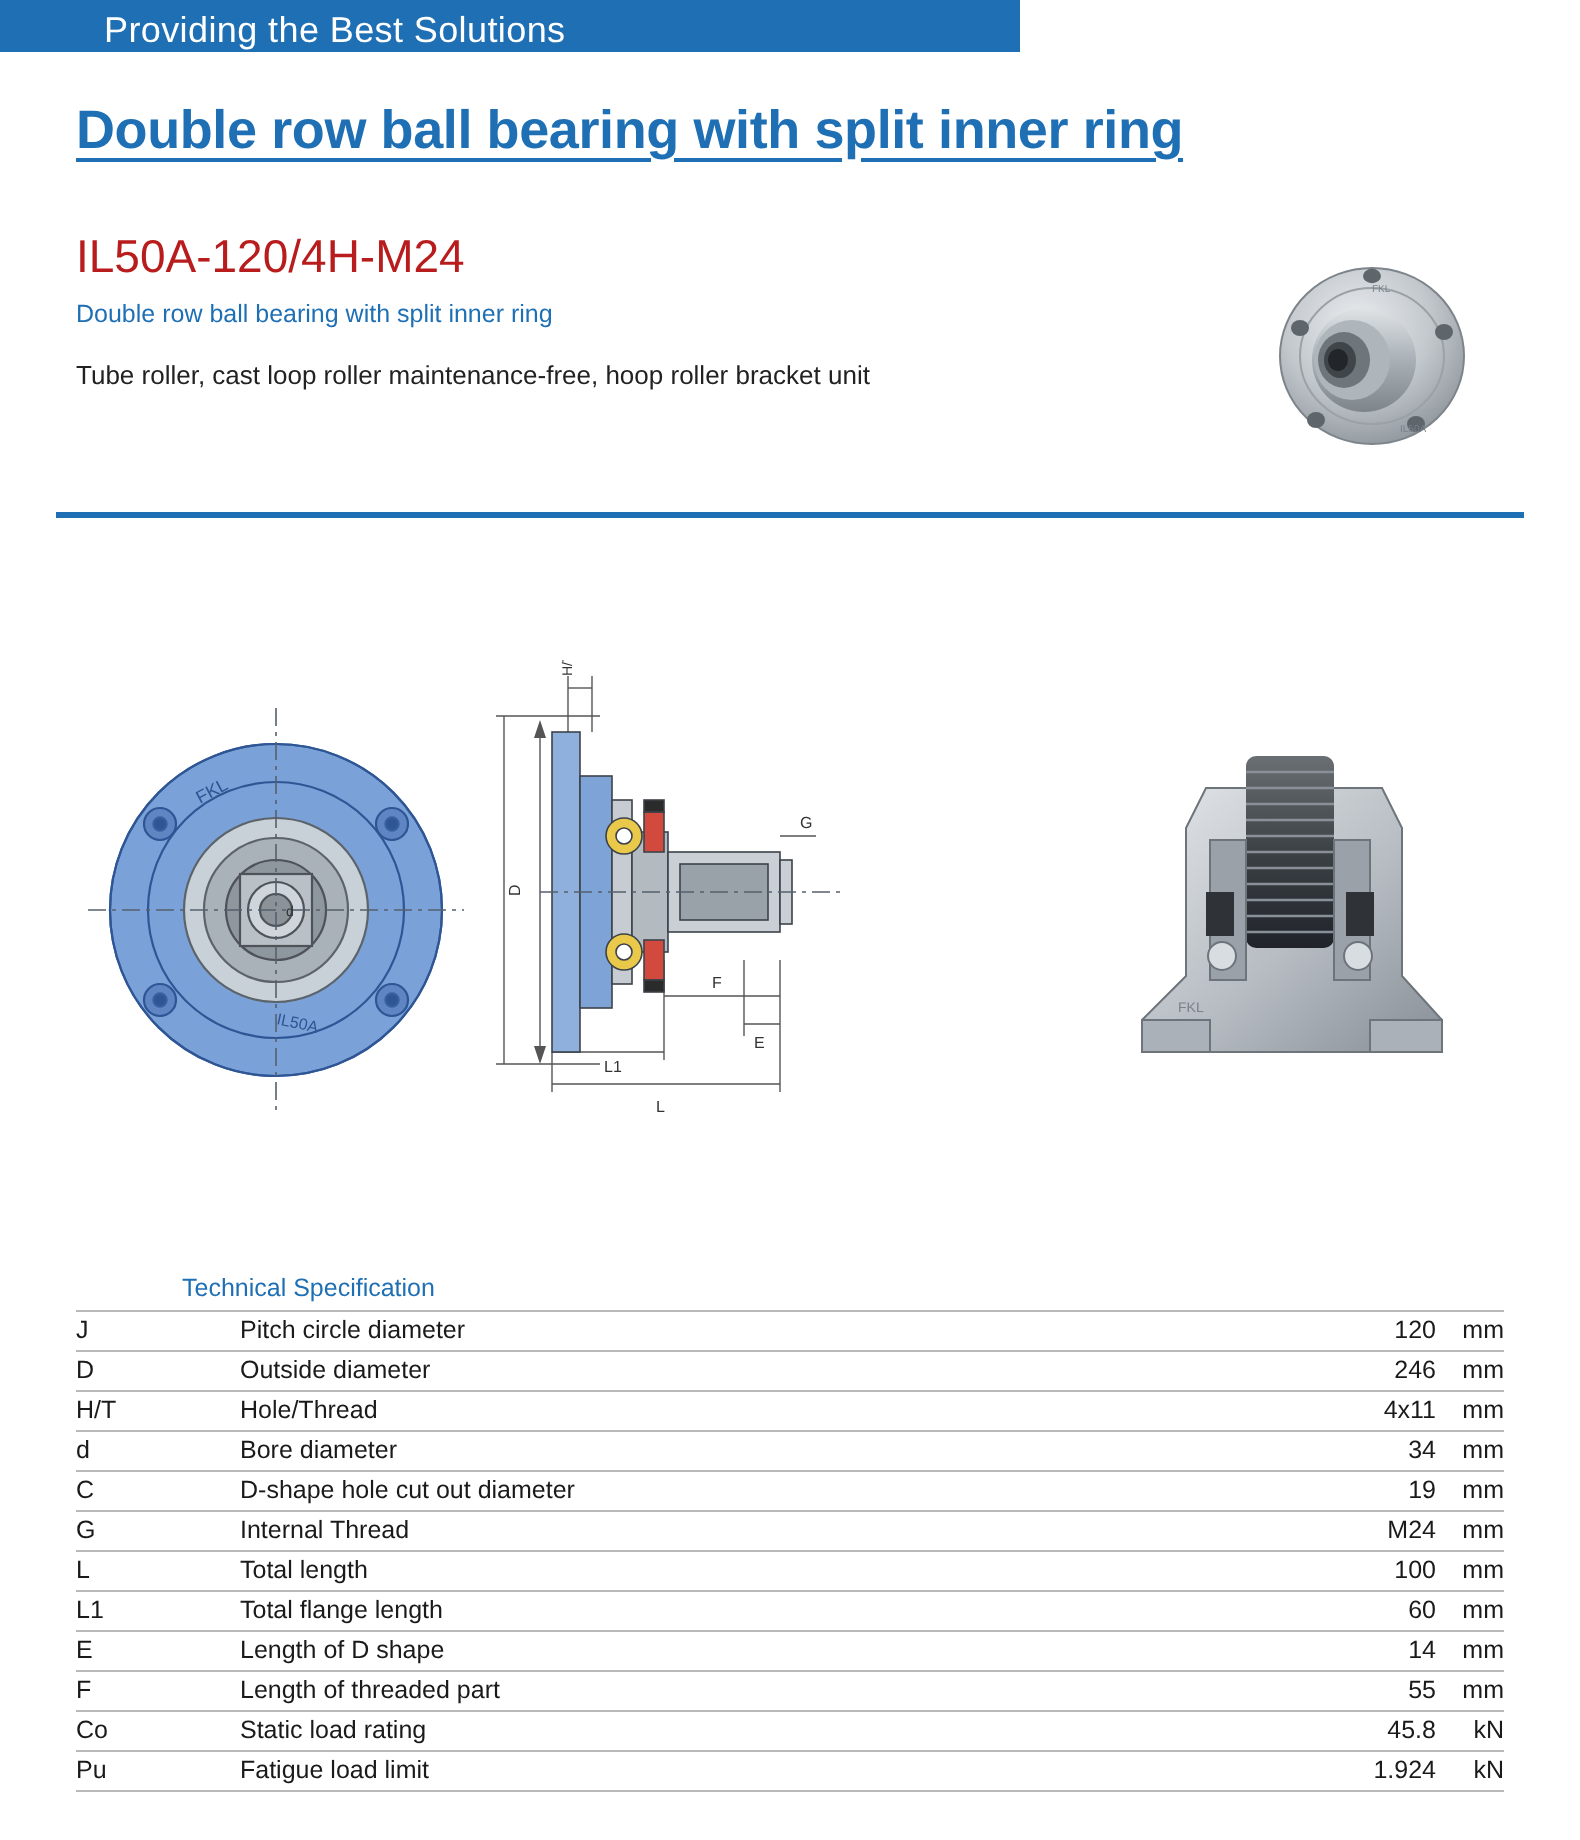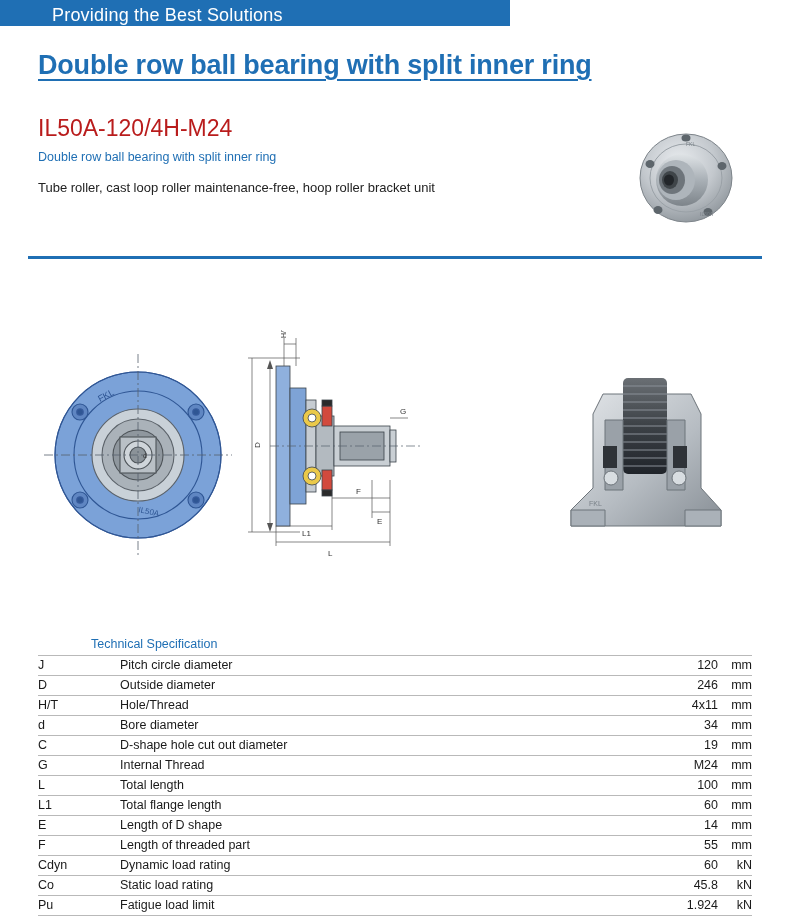--- a/index.html
+++ b/index.html
@@ -421,26 +421,20 @@
         <td class="c-val">14</td>
         <td class="c-unit">mm</td>
       </tr>
     <tr>
         <td class="c-sym">F</td>
         <td class="c-desc">Length of threaded part</td>
         <td class="c-val">55</td>
         <td class="c-unit">mm</td>
       </tr>
     <tr>
-        <td class="c-sym">Cdyn</td>
-        <td class="c-desc">Dynamic load rating</td>
-        <td class="c-val">60</td>
-        <td class="c-unit">kN</td>
-      </tr>
-    <tr>
         <td class="c-sym">Co</td>
         <td class="c-desc">Static load rating</td>
         <td class="c-val">45.8</td>
         <td class="c-unit">kN</td>
       </tr>
     <tr>
         <td class="c-sym">Pu</td>
         <td class="c-desc">Fatigue load limit</td>
         <td class="c-val">1.924</td>
         <td class="c-unit">kN</td>

